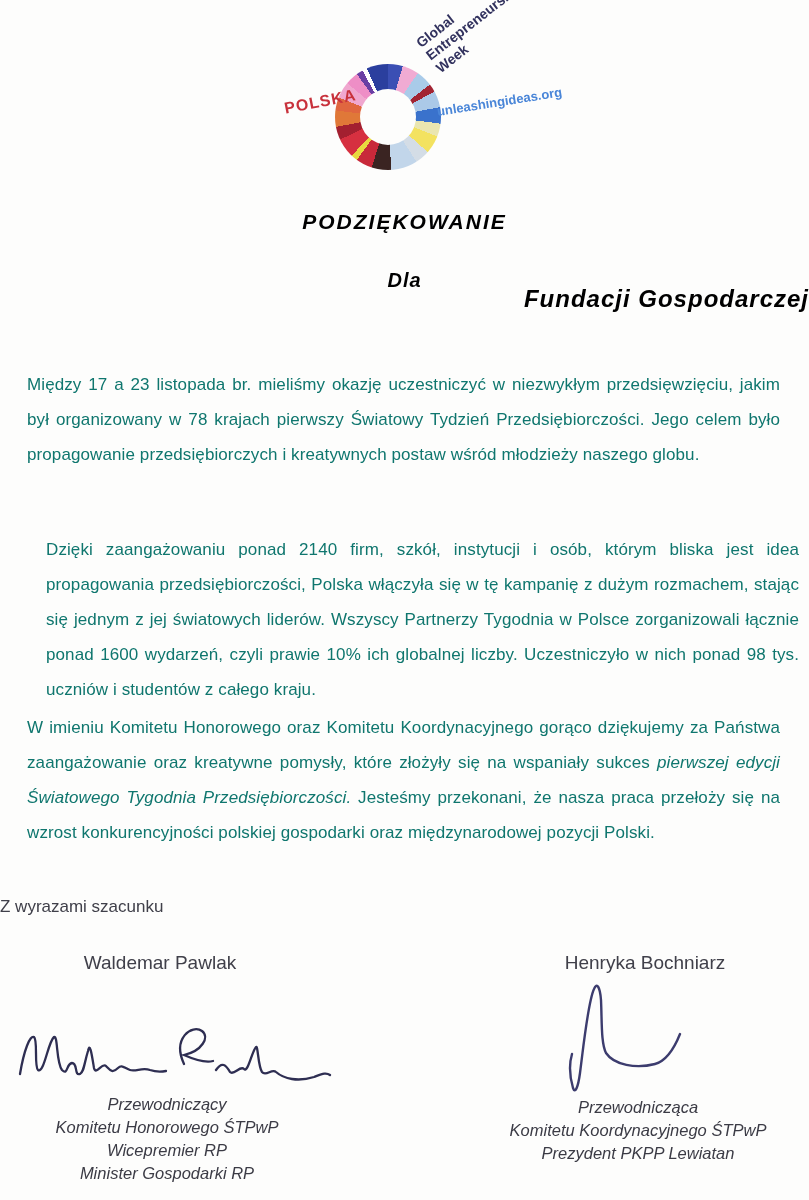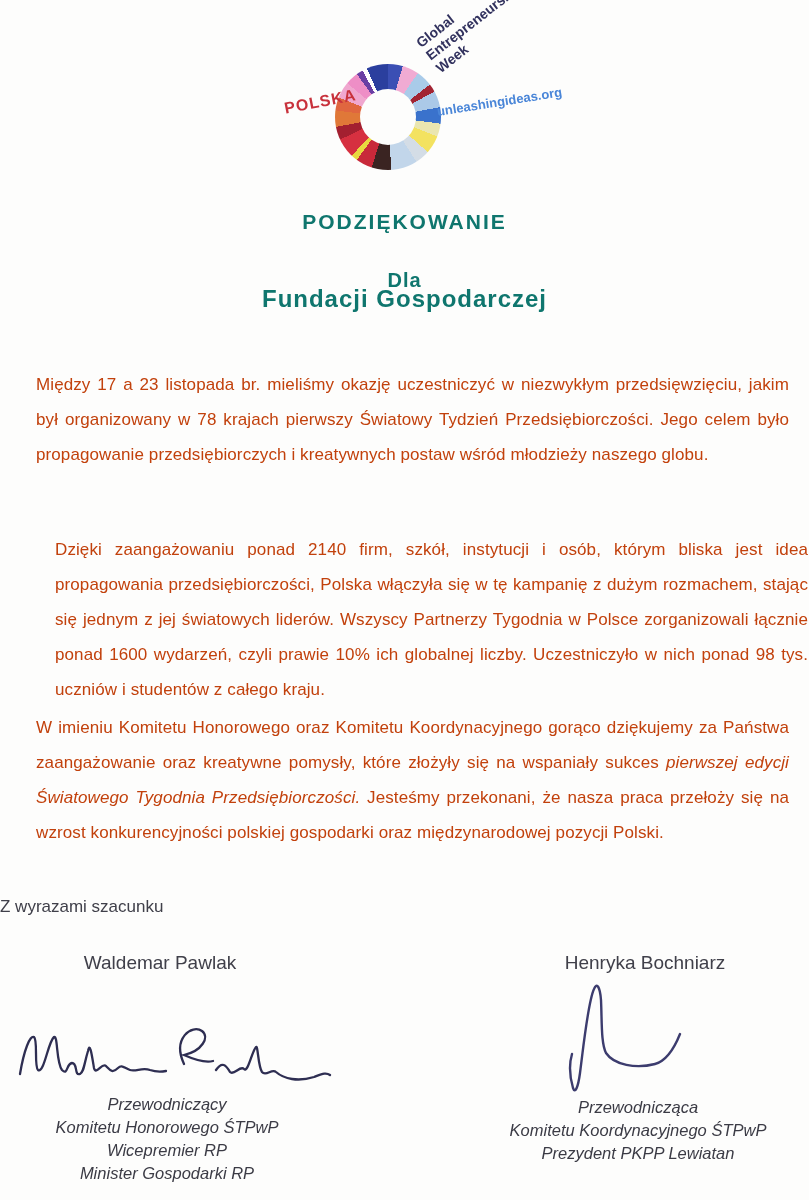--- a/index.html
+++ b/index.html
@@ -24,29 +24,29 @@
     position:absolute;left:413px;top:38px;width:150px;
     font-size:14px;font-weight:bold;line-height:16px;
     color:#32325e;transform:rotate(-38deg);transform-origin:0 0;
   }
   .unleashing{
     position:absolute;left:437px;top:104px;
     font-size:13px;font-weight:bold;
     color:#4a86d8;transform:rotate(-9deg);transform-origin:0 50%;
   }
   
-  .title-line{position:absolute;left:0;width:100%;text-align:center;font-weight:bold;color:#0f766e;}
+  .title-line{position:absolute;left:0;width:100%;text-align:center;font-weight:bold;font-style:italic;color:#000000;}
   .title-1{top:210px;font-size:21px;letter-spacing:2px;}
   .title-2{top:269px;font-size:20px;letter-spacing:1px;}
-  .title-3{top:285px;font-size:24px;letter-spacing:1px;}
+  .title-3{top:285px;font-size:24px;letter-spacing:1px;text-align:right;}
   
   .para{
-    position:absolute;left:36px;width:753px;
+    position:absolute;left:27px;width:753px;
     font-size:17px;line-height:35px;text-align:justify;
-    color:#c2410c;letter-spacing:0.1px;
+    color:#0f766e;letter-spacing:0.1px;
   }
   .p1{top:367px;}
   .p2{top:532px;margin-left:19px;}
   .p3{top:710px;}
   .italic{font-style:italic;}
   .salutation{position:absolute;left:0;top:897px;width:100%;text-align:left;font-size:17px;color:#40404a;}
   
   .name{position:absolute;top:952px;font-size:19px;color:#40404a;text-align:center;}
   .name-left{left:10px;width:300px;}
   .name-right{left:490px;width:310px;}

